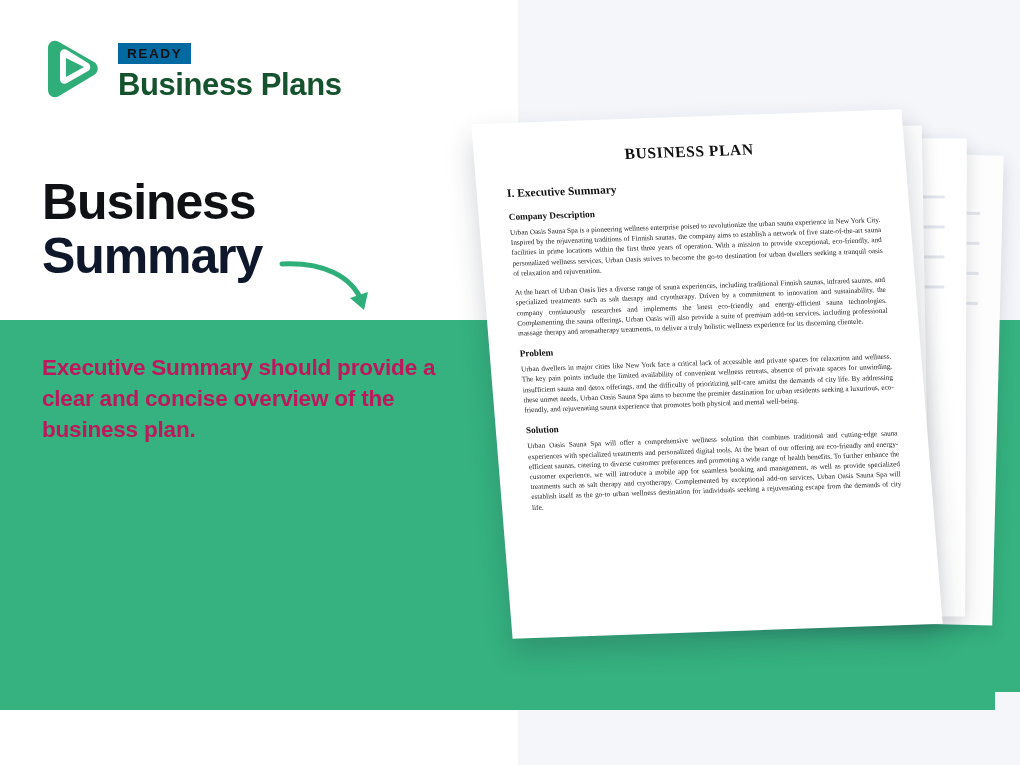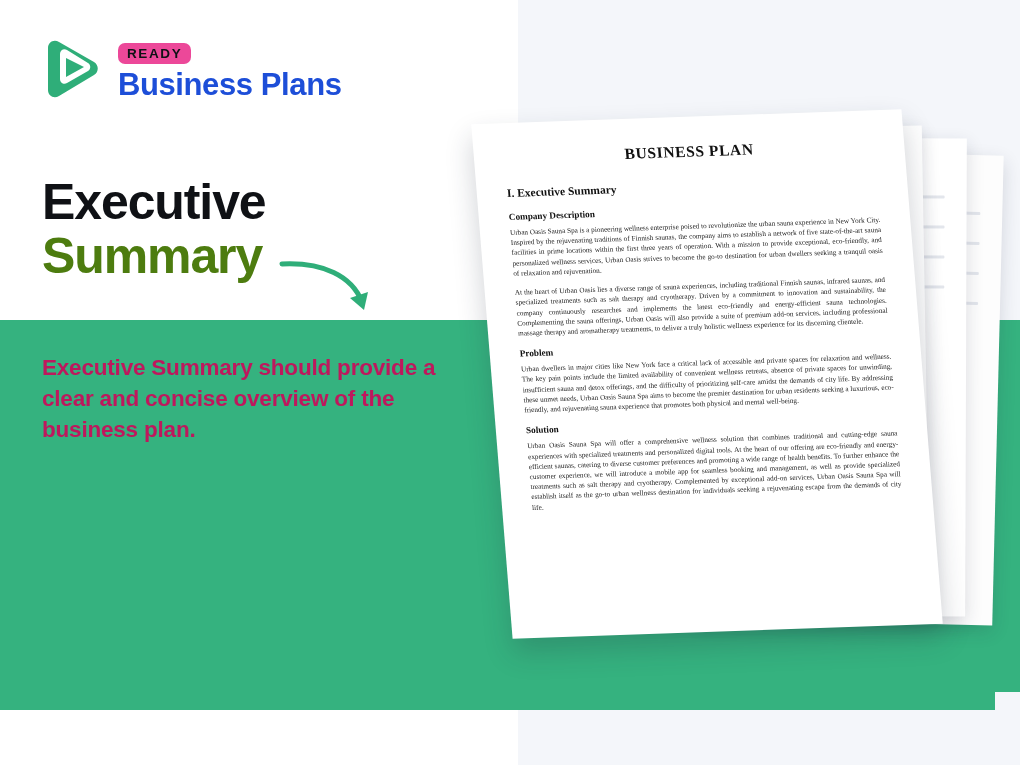--- a/index.html
+++ b/index.html
@@ -41,52 +41,52 @@
     left: 42px; top: 38px;
     display: flex; align-items: center; gap: 14px;
   }
   .logo-mark {
     width: 62px; height: 66px;
     position: relative;
   }
   .logo-text { padding-top: 2px; }
   .ready-badge {
     display: inline-block;
-    background: #ec4899;
+    background: #0369a1;
     color: #0f1115;
     font-size: 13.5px;
     font-weight: bold;
     letter-spacing: 1.6px;
     padding: 3px 9px 3px 9px;
-    border-radius: 7px;
+    border-radius: 0;
     margin-bottom: 5px;
   }
   .brand-name {
     font-size: 31px;
     font-weight: bold;
-    color: #1d4ed8;
+    color: #14532d;
     letter-spacing: -0.4px;
     line-height: 1.05;
   }
   
   .headline {
     position: absolute;
     left: 42px; top: 176px;
     line-height: 1.04;
   }
   .headline .l1 {
     font-size: 50px;
     font-weight: bold;
     color: #0f1115;
     letter-spacing: -1.1px;
   }
   .headline .l2 {
     font-size: 50px;
     font-weight: bold;
-    color: #4d7c0f;
+    color: #0f172a;
     letter-spacing: -1.1px;
     margin-top: 2px;
   }
   
   .arrow {
     position: absolute;
     left: 278px; top: 258px;
     width: 110px; height: 70px;
   }
   
@@ -200,21 +200,21 @@
         <path d="M24 20 L42 29 L24 39 Z" fill="#2fae79"></path>
       </svg>
     </div>
     <div class="logo-text">
       <div class="ready-badge">READY</div>
       <div class="brand-name">Business Plans</div>
     </div>
   </div>
 
   <div class="headline">
-    <div class="l1">Executive</div>
+    <div class="l1">Business</div>
     <div class="l2">Summary</div>
   </div>
 
   <div class="arrow">
     <svg width="110" height="70" viewBox="0 0 110 70">
       <path d="M4 6 C45 4, 74 18, 84 44" stroke="#2fae79" stroke-width="5" fill="none" stroke-linecap="round"></path>
       <path d="M72 40 L86 52 L90 34 Z" fill="#2fae79"></path>
     </svg>
   </div>
 

